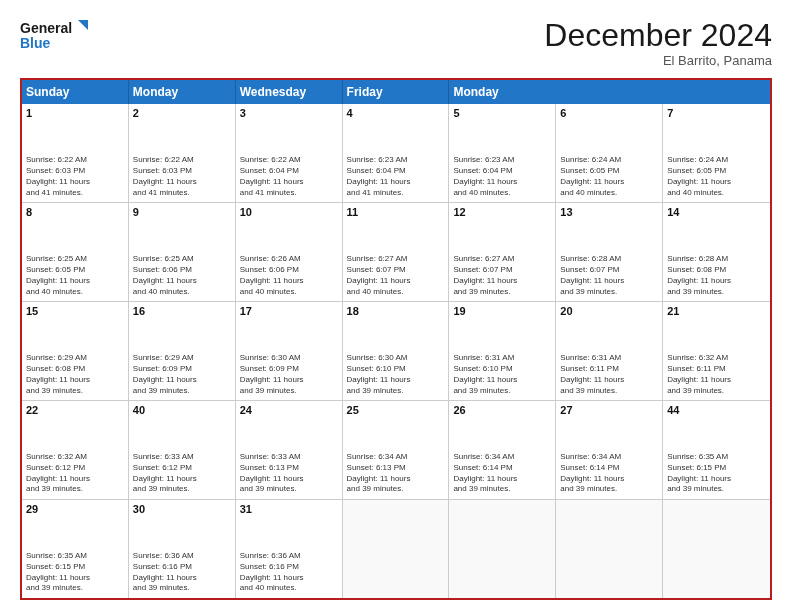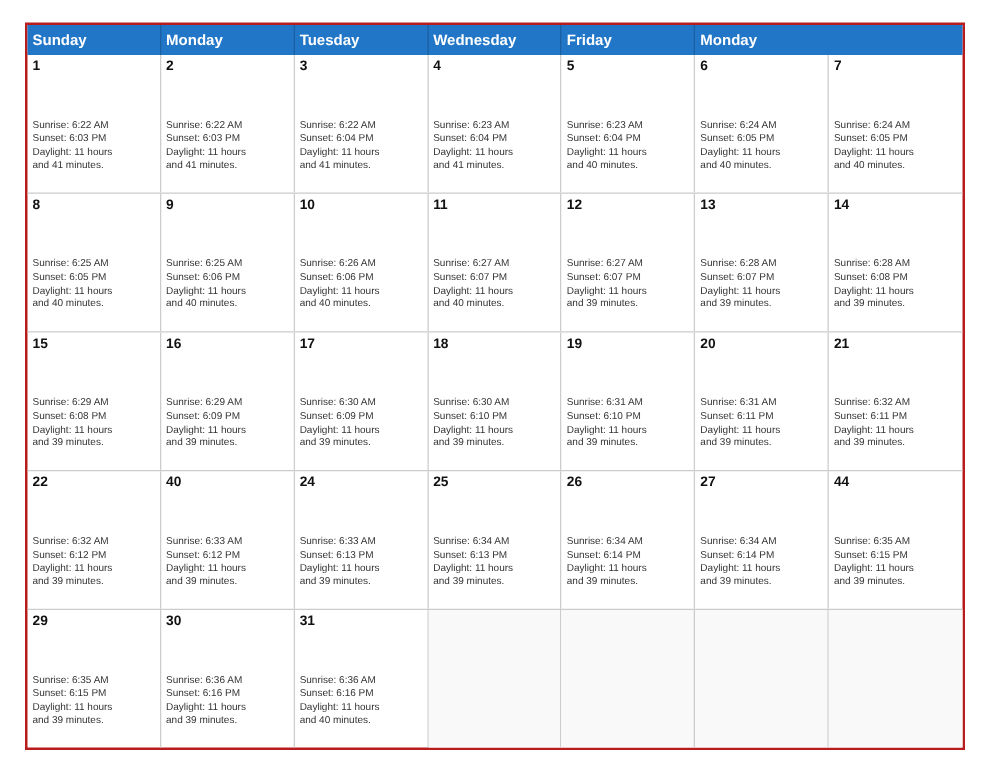--- a/index.html
+++ b/index.html
@@ -94,26 +94,38 @@
       font-size: 8px;
       line-height: 1.35;
       color: #333;
       margin-top: 36px;
     }
   </style>
 </head>
 <body>
 
 <div class="page">
+  <div class="header">
+    <div class="logo">
+        <svg viewBox="0 0 70 36" width="70" height="36">
+    <text x="0" y="15" font-size="14" font-weight="bold" fill="#1a1a1a" font-family="Arial">General</text>
+    <text x="0" y="30" font-size="14" font-weight="bold" fill="#2176c7" font-family="Arial">Blue</text>
+    <polygon points="58,2 68,2 68,12" fill="#2176c7"></polygon>
+  </svg>
+      </div>
+    <div class="title-block">
+      <div class="month-title">December 2024</div>
+      <div class="subtitle">El Barrito, Panama</div>
+    </div>
+  </div>
 
   <div class="calendar">
     <div class="cal-header">
     <div class="cal-header-cell">Sunday</div>
         <div class="cal-header-cell">Monday</div>
-        <div class="cal-header-cell">Tuesday</div>
         <div class="cal-header-cell">Wednesday</div>
         <div class="cal-header-cell">Friday</div>
         <div class="cal-header-cell">Monday</div>
       </div>
     <div class="cal-body">
     <div class="cal-row">
           <div class="cal-cell">
             <span class="day-num">1</span>
             <div class="day-info" style="white-space: pre-line;">Sunrise: 6:22 AM
 Sunset: 6:03 PM

